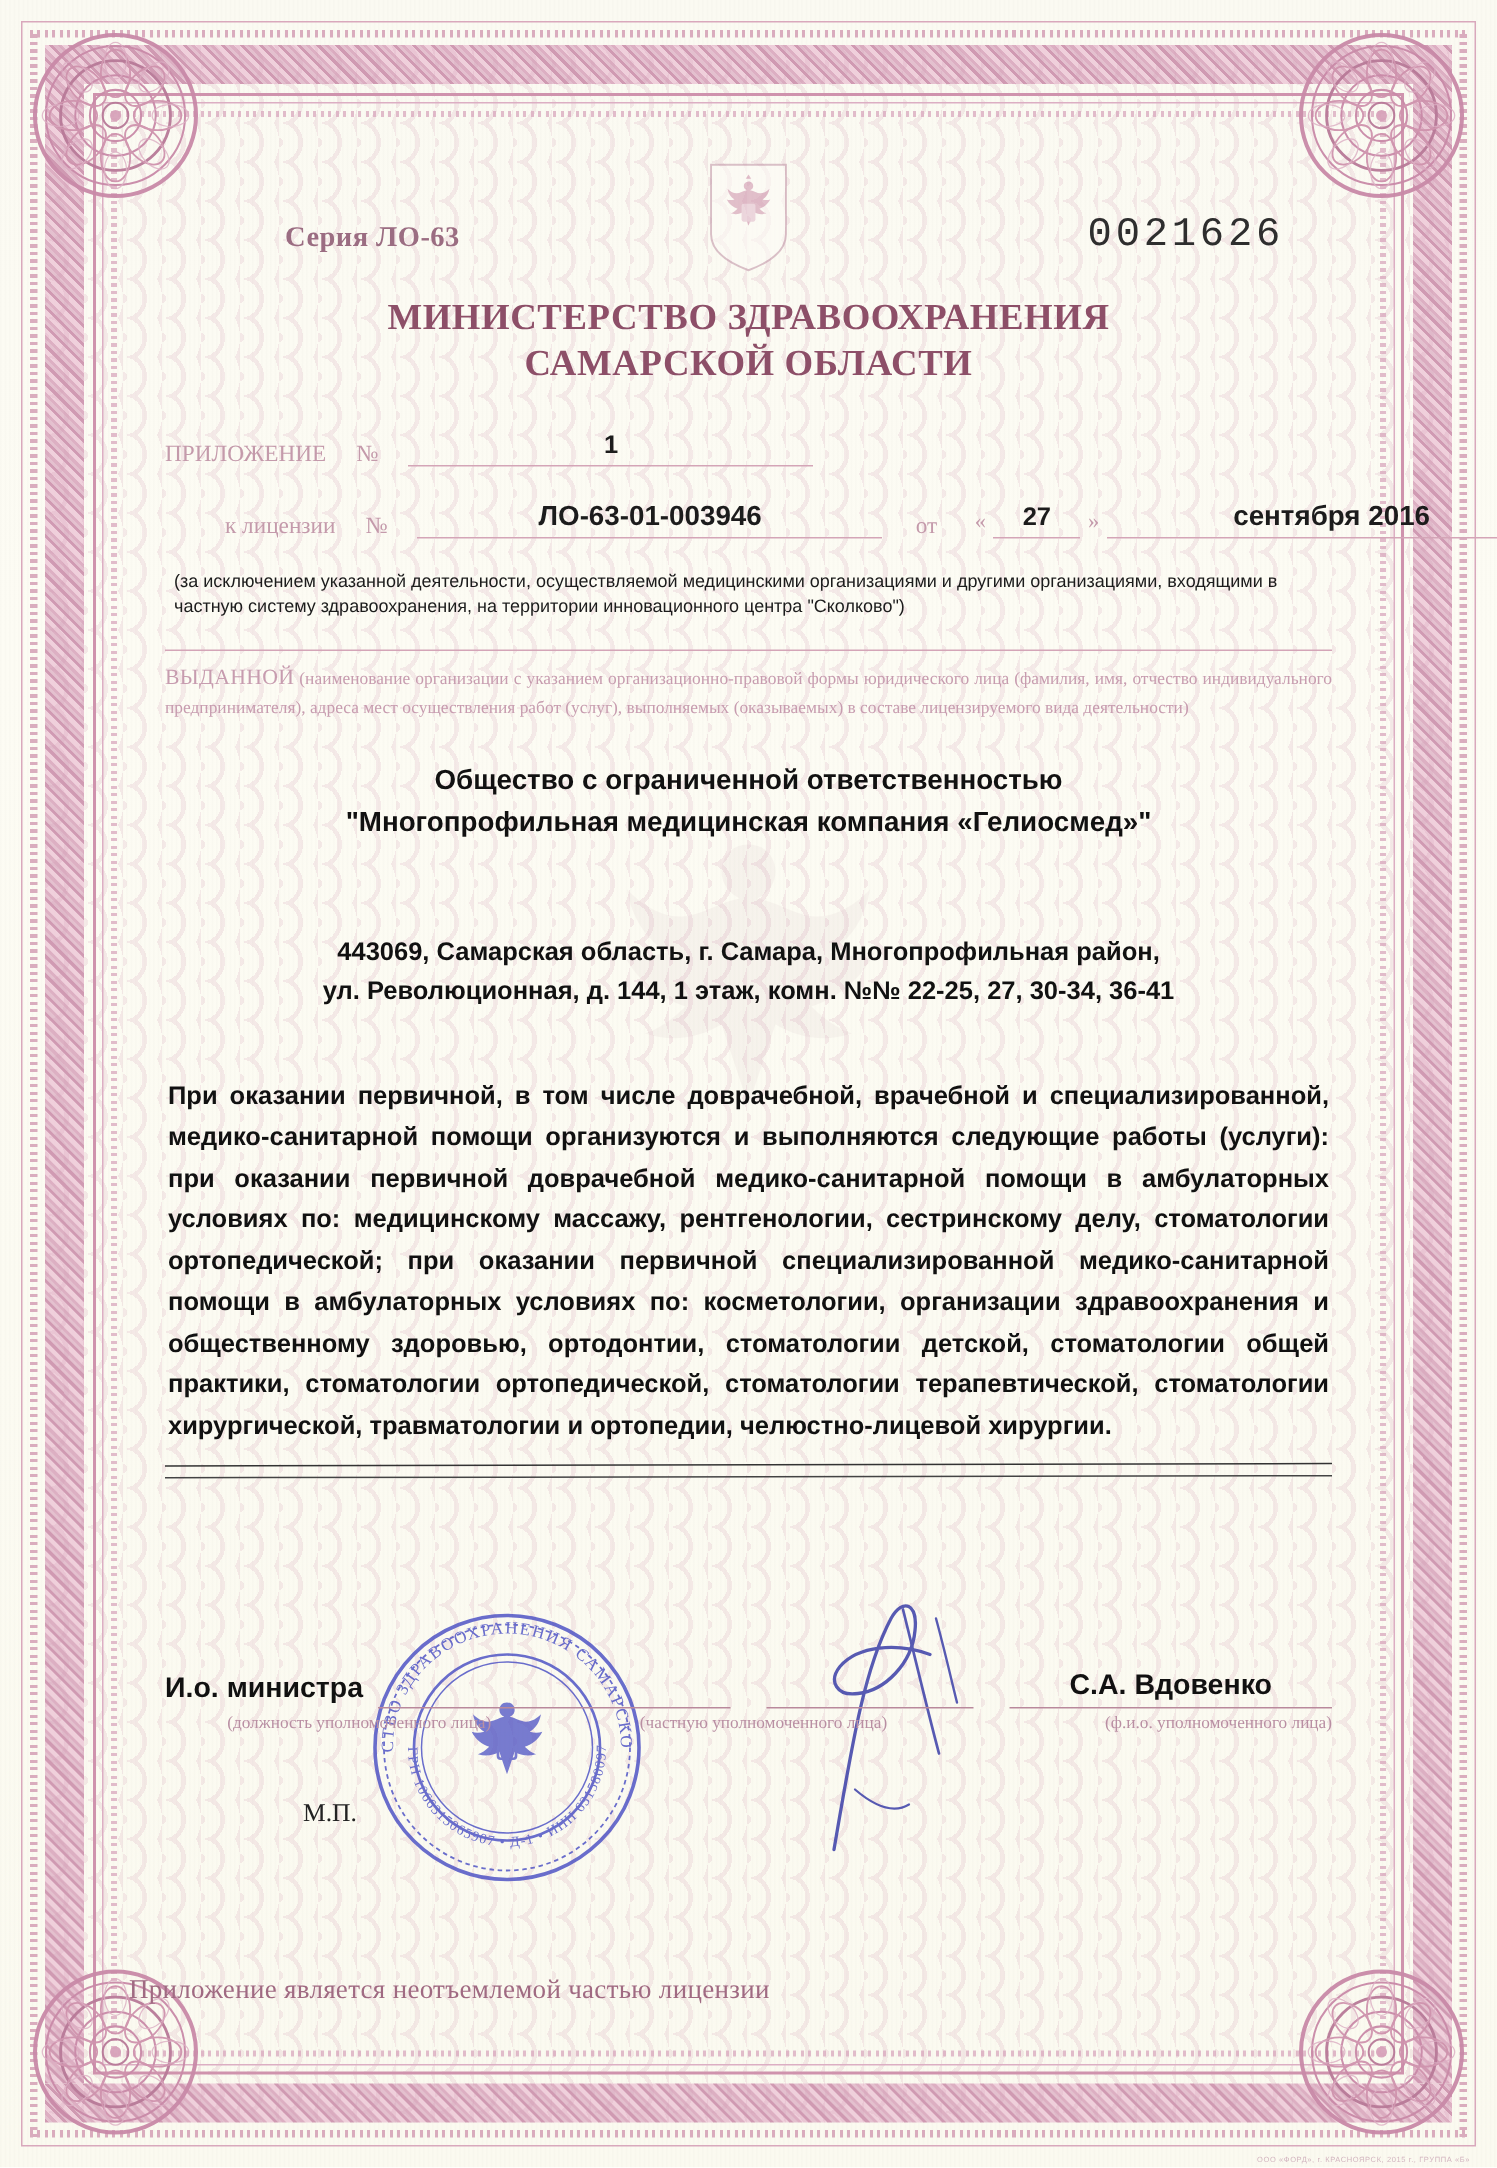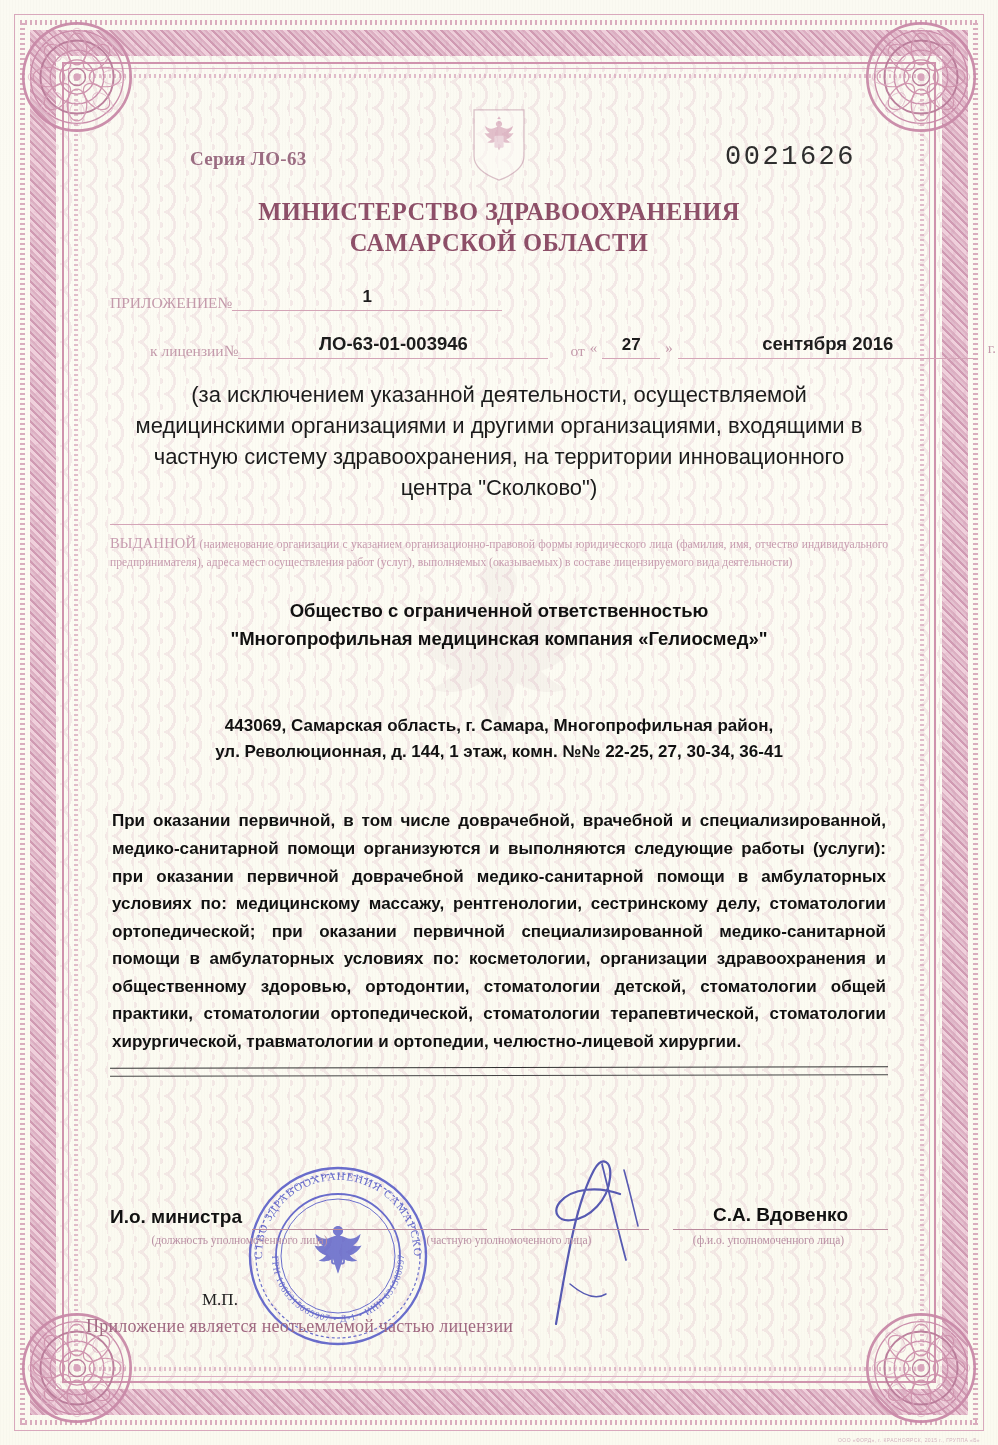--- a/index.html
+++ b/index.html
@@ -157,21 +157,21 @@
     display: flex;
     align-items: flex-end;
     margin-top: 26px;
     height: 26px;
   }
   .field-caption {
     font-family: "Liberation Serif", serif;
     font-size: 15.5px;
     color: #c49aab;
     white-space: nowrap;
-    padding-right: 0;
+    padding-right: 20px;
     line-height: 1;
   }
   .field-line {
     position: relative;
     flex: 1;
     border-bottom: 1px solid #d4a5b7;
     height: 24px;
   }
   .field-value {
     position: absolute;
@@ -211,22 +211,21 @@
     position: absolute;
     left: 0; right: 0;
     top: 25px;
     text-align: center;
     font-family: "Liberation Serif", serif;
     font-size: 11.5px;
     color: #c9a0b0;
   }
   .activity-note {
     margin-top: 20px;
-    text-align: center;
-    font-size: 22px;
+    font-size: 12px;
     line-height: 1.42;
     color: #1c1c1c;
     padding: 0 6px;
   }
 
   
   .rule-thin {
     border-top: 1px solid #d4a5b7;
     margin-top: 20px;
   }
@@ -322,21 +321,21 @@
   .sign-captions {
     position: relative;
     display: flex;
     margin-top: 4px;
     font-family: "Liberation Serif", serif;
     font-size: 11.5px;
     color: #b98fa3;
   }
   .cap-1 { flex: 0 0 259px; text-align: center; }
   .cap-2 { flex: 1;        text-align: center; }
-  .cap-3 { flex: 0 0 239px; text-align: center; }
+  .cap-3 { flex: 0 0 239px; text-align: right; }
 
   .mp {
     margin-top: 44px;
     margin-left: 92px;
     font-family: "Liberation Serif", serif;
     font-size: 17px;
     color: #222;
   }
 
   

